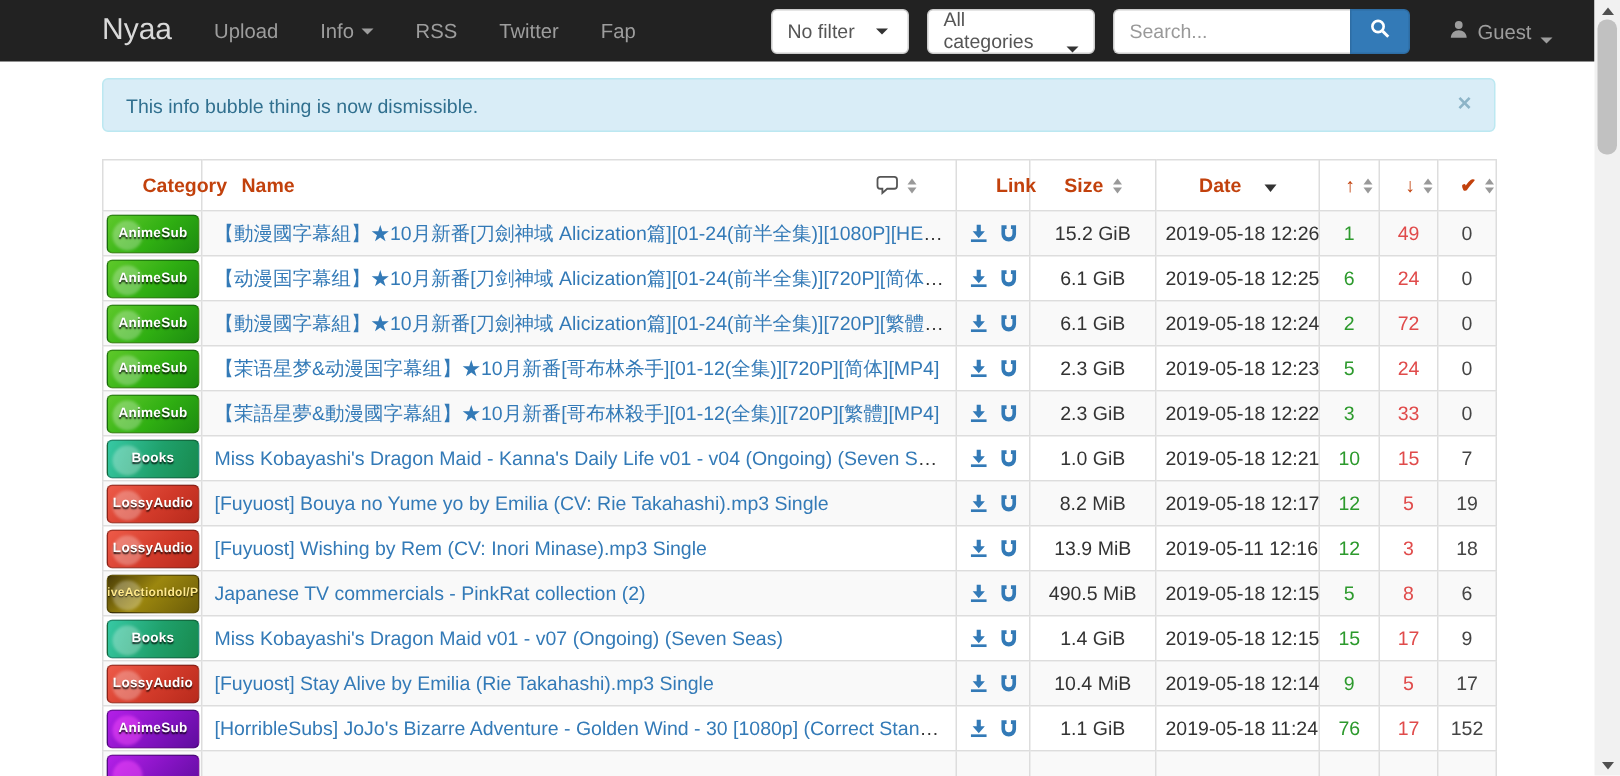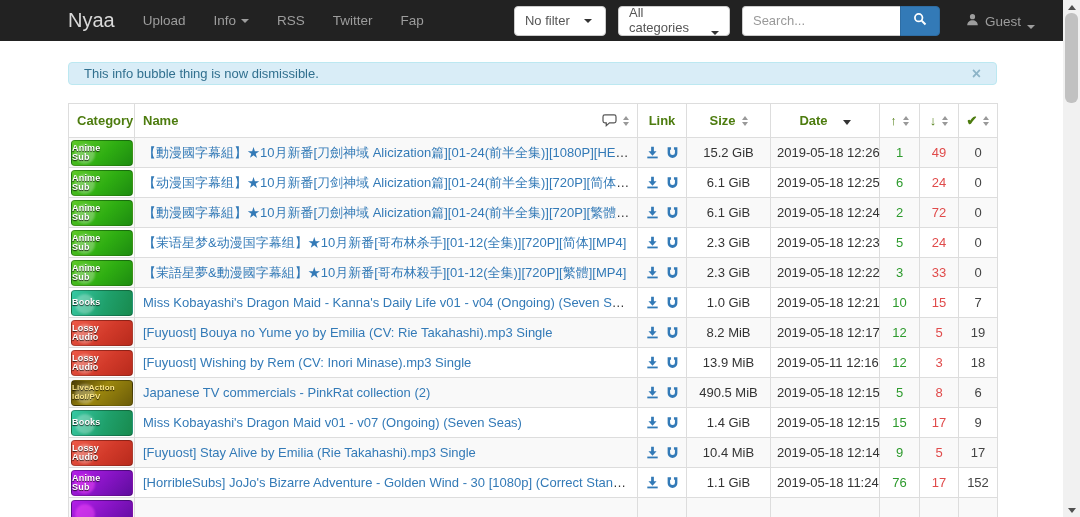--- a/index.html
+++ b/index.html
@@ -27,30 +27,30 @@
     border-radius:4px 0 0 4px; padding:0 10px; font-size:13px; color:#555; outline:none;
     font-family:"Liberation Sans", sans-serif; }
   .search-group input::placeholder { color:#999; }
   .search-group button { width:40px; height:30px; background:#337ab7; border:1px solid #2e6da4;
     border-radius:0 4px 4px 0; cursor:pointer; display:flex; align-items:center; justify-content:center; }
   .user-menu { display:flex; align-items:flex-end; gap:6px; color:#9d9d9d; font-size:13.5px;
     margin-left:26px; cursor:pointer; }
 
   
   .container { position:absolute; left:68px; top:41px; width:929px; }
-  .alert { margin-top:21px; background:#d9edf7; border:1px solid #bce8f1; border-radius:4px;
-    color:#31708f; font-size:13px; padding:10px 15px; display:flex; align-items:center; height:23px; }
+  .alert { margin-top:11px; background:#d9edf7; border:1px solid #bce8f1; border-radius:4px;
+    color:#31708f; font-size:13px; padding:10px 15px; display:flex; align-items:center; height:36px; }
   .alert .close-x { margin-left:auto; color:#31708f; opacity:.45; font-size:16px; font-weight:bold;
     cursor:pointer; line-height:1; }
 
   
   table.torrents { margin-top:18px; width:929px; border-collapse:collapse; table-layout:fixed;
     font-size:13px; border:1px solid #ddd; }
   table.torrents th, table.torrents td { border:1px solid #ddd; }
-  thead th { padding:9px 8px; font-weight:bold; color:#4d7c0f; text-align:center; background:#fff;
+  thead th { padding:9px 26px; font-weight:bold; color:#c2410c; text-align:center; background:#fff;
     border-bottom-width:2px; cursor:pointer; white-space:nowrap; }
   thead th.h-name { text-align:left; }
   .th-flex { display:flex; align-items:center; justify-content:center; gap:3px; }
   .th-flex.left { justify-content:center; }
   .sort-stack { display:inline-flex; flex-direction:column; gap:2px; margin-left:3px; }
   .tri-up { width:0; height:0; border-left:3.5px solid transparent; border-right:3.5px solid transparent;
     border-bottom:4px solid #999; }
   .tri-dn { width:0; height:0; border-left:3.5px solid transparent; border-right:3.5px solid transparent;
     border-top:4px solid #999; }
   .date-caret { width:0; height:0; border-left:4.5px solid transparent; border-right:4.5px solid transparent;
@@ -65,21 +65,21 @@
   td.c-cat { padding:1px 2px; }
   .seed { color:#2d9a2d; }
   .leech { color:#e04b4b; }
   .done { color:#444; }
   .linkcell { display:flex; align-items:center; justify-content:center; gap:7px; }
   .linkcell span { cursor:pointer; display:inline-flex; }
 
   
   .cat-icon { width:62px; height:26px; border-radius:4px; border:1px solid rgba(0,0,0,.25);
     margin:0 auto; position:relative; overflow:hidden; cursor:pointer;
-    display:flex; flex-direction:column; justify-content:center; align-items:flex-start; padding-right:0; }
+    display:flex; flex-direction:row; justify-content:center; align-items:center; padding-right:0; }
   .cat-icon::before { content:""; position:absolute; left:3px; top:3px; width:20px; height:20px;
     border-radius:50%; background:rgba(255,255,255,.28); filter:blur(1px); }
   .cat-icon span { position:relative; font-size:9px; font-weight:bold; color:#fff; line-height:8.5px;
     text-shadow:0 1px 1px rgba(0,0,0,.8); letter-spacing:.2px; }
   .cat-anime-sub-cn { background:linear-gradient(135deg,#5ec92a 0%,#2fae12 55%,#1d8c10 100%); }
   .cat-books        { background:linear-gradient(110deg,#37c9a4 0%,#1fa06b 55%,#188a4e 100%); }
   .cat-audio-lossy  { background:linear-gradient(135deg,#ee5a48 0%,#d23a2a 55%,#b82a1c 100%); }
   .cat-liveaction   { background:linear-gradient(135deg,#4a3d07 0%,#9c870e 45%,#6b5c08 100%); }
   .cat-liveaction span { color:#ffe98a; font-size:8px; }
   .cat-anime-sub-en { background:linear-gradient(135deg,#b41fe8 0%,#8413c2 55%,#5f0d9e 100%); }

